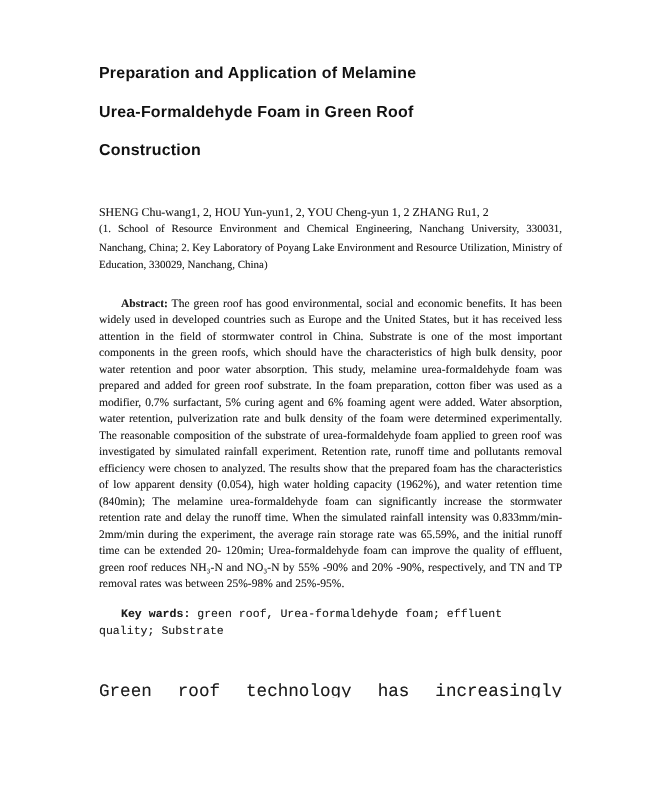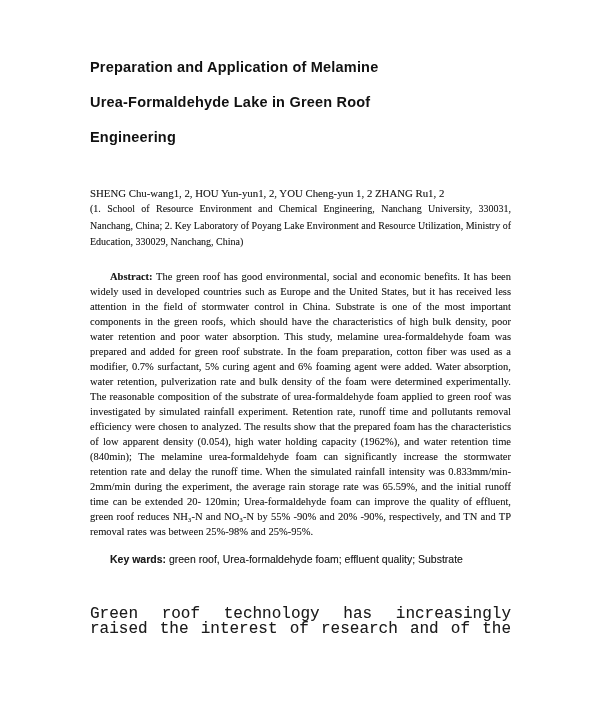--- a/index.html
+++ b/index.html
@@ -48,21 +48,21 @@
   .abstract {
     margin-top: 18px;
     font-family: "Liberation Serif", serif;
     font-size: 10.5px;
     line-height: 15px;
     text-align: justify;
     text-shadow: 0 0 0.5px rgba(0,0,0,0.35);
   }
   .keywords {
     margin-top: 13px;
-    font-family: Liberation Sans, sans-serif;
+    font-family: Liberation Mono, monospace;
     font-size: 10.5px;
     line-height: 15px;
     text-shadow: 0 0 0.5px rgba(0,0,0,0.35);
   }
   .body-text {
     margin-top: 40px;
     font-family: Liberation Mono, monospace;
     font-size: 16px;
     line-height: 15px;
     text-align: justify;
@@ -74,22 +74,22 @@
   }
 </style>
 </head>
 <body>
 
 <div class="page">
   <div class="content">
 
     <div class="paper-title">
       <div>Preparation and Application of Melamine</div>
-      <div>Urea-Formaldehyde Lake in Green Roof</div>
-      <div>Engineering</div>
+      <div>Urea-Formaldehyde Foam in Green Roof</div>
+      <div>Construction</div>
     </div>
 
     <div class="authors">SHENG Chu-wang1, 2, HOU Yun-yun1, 2, YOU Cheng-yun 1, 2 ZHANG Ru1, 2</div>
 
     <div class="affiliation">(1. School of Resource Environment and Chemical Engineering, Nanchang University, 330031, Nanchang, China; 2. Key Laboratory of Poyang Lake Environment and Resource Utilization, Ministry of Education, 330029, Nanchang, China)</div>
 
     <div class="abstract">
       <span class="bold-label">Abstract:</span><span> The green roof has good environmental, social and economic benefits. It has been widely used in developed countries such as Europe and the United States, but it has received less attention in the field of stormwater control in China. Substrate is one of the most important components in the green roofs, which should have the characteristics of high bulk density, poor water retention and poor water absorption. This study, melamine urea-formaldehyde foam was prepared and added for green roof substrate. In the foam preparation, cotton fiber was used as a modifier, 0.7% surfactant, 5% curing agent and 6% foaming agent were added. Water absorption, water retention, pulverization rate and bulk density of the foam were determined experimentally. The reasonable composition of the substrate of urea-formaldehyde foam applied to green roof was investigated by simulated rainfall experiment. Retention rate, runoff time and pollutants removal efficiency were chosen to analyzed. The results show that the prepared foam has the characteristics of low apparent density (0.054), high water holding capacity (1962%), and water retention time (840min); The melamine urea-formaldehyde foam can significantly increase the stormwater retention rate and delay the runoff time. When the simulated rainfall intensity was 0.833mm/min-2mm/min during the experiment, the average rain storage rate was 65.59%, and the initial runoff time can be extended 20- 120min; Urea-formaldehyde foam can improve the quality of effluent, green roof reduces NH₃-N and NO₃-N by 55% -90% and 20% -90%, respectively, and TN and TP removal rates was between 25%-98% and 25%-95%.</span>
     </div>
 

